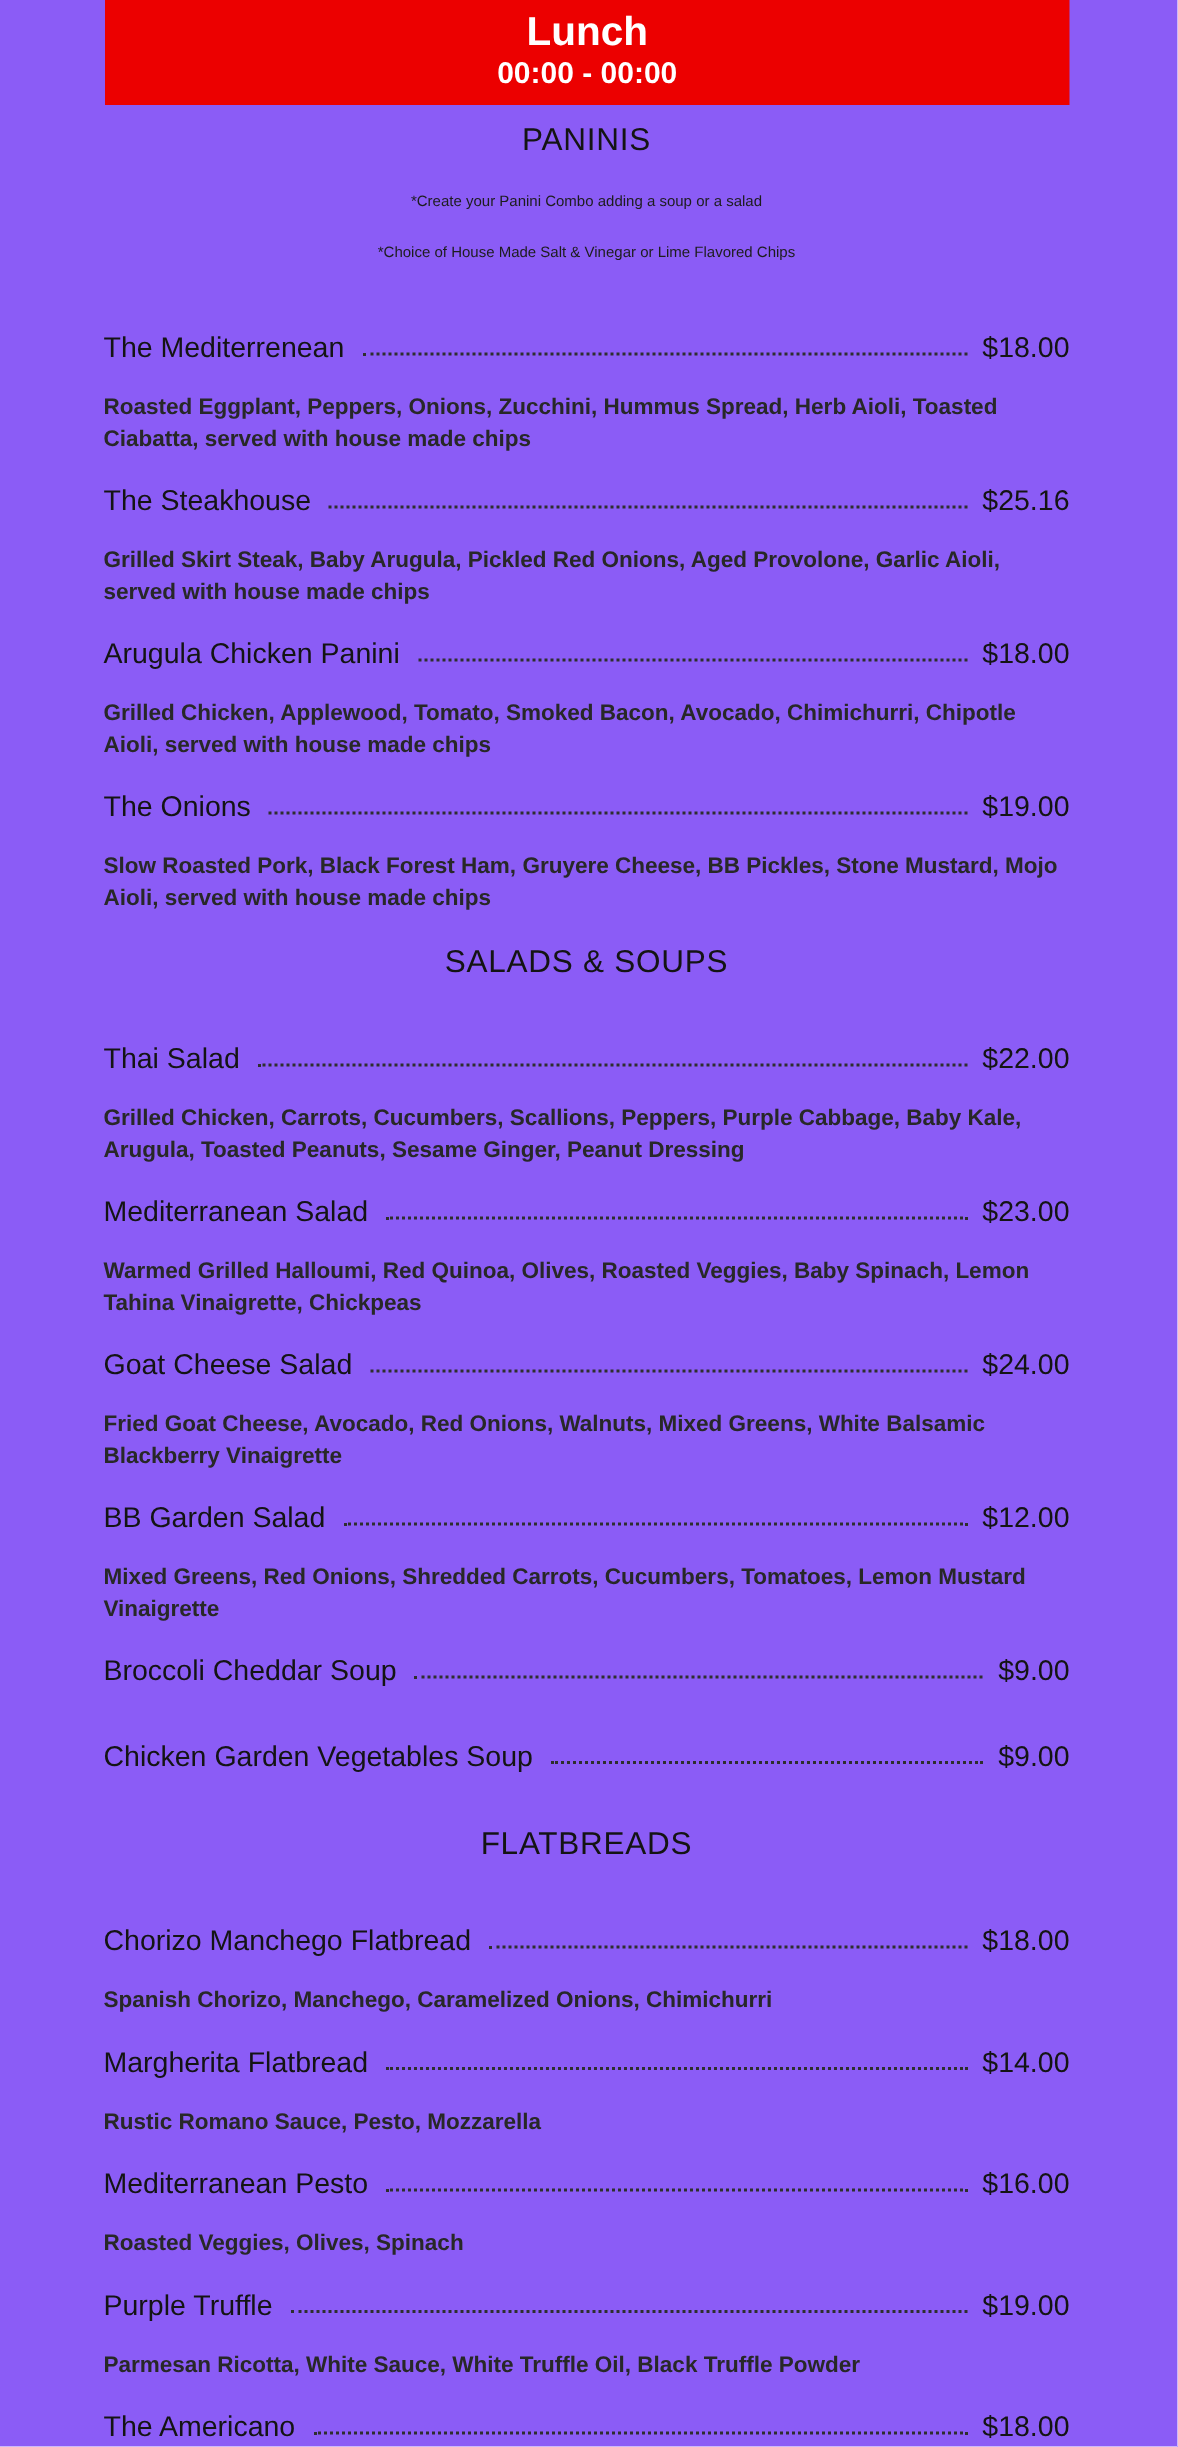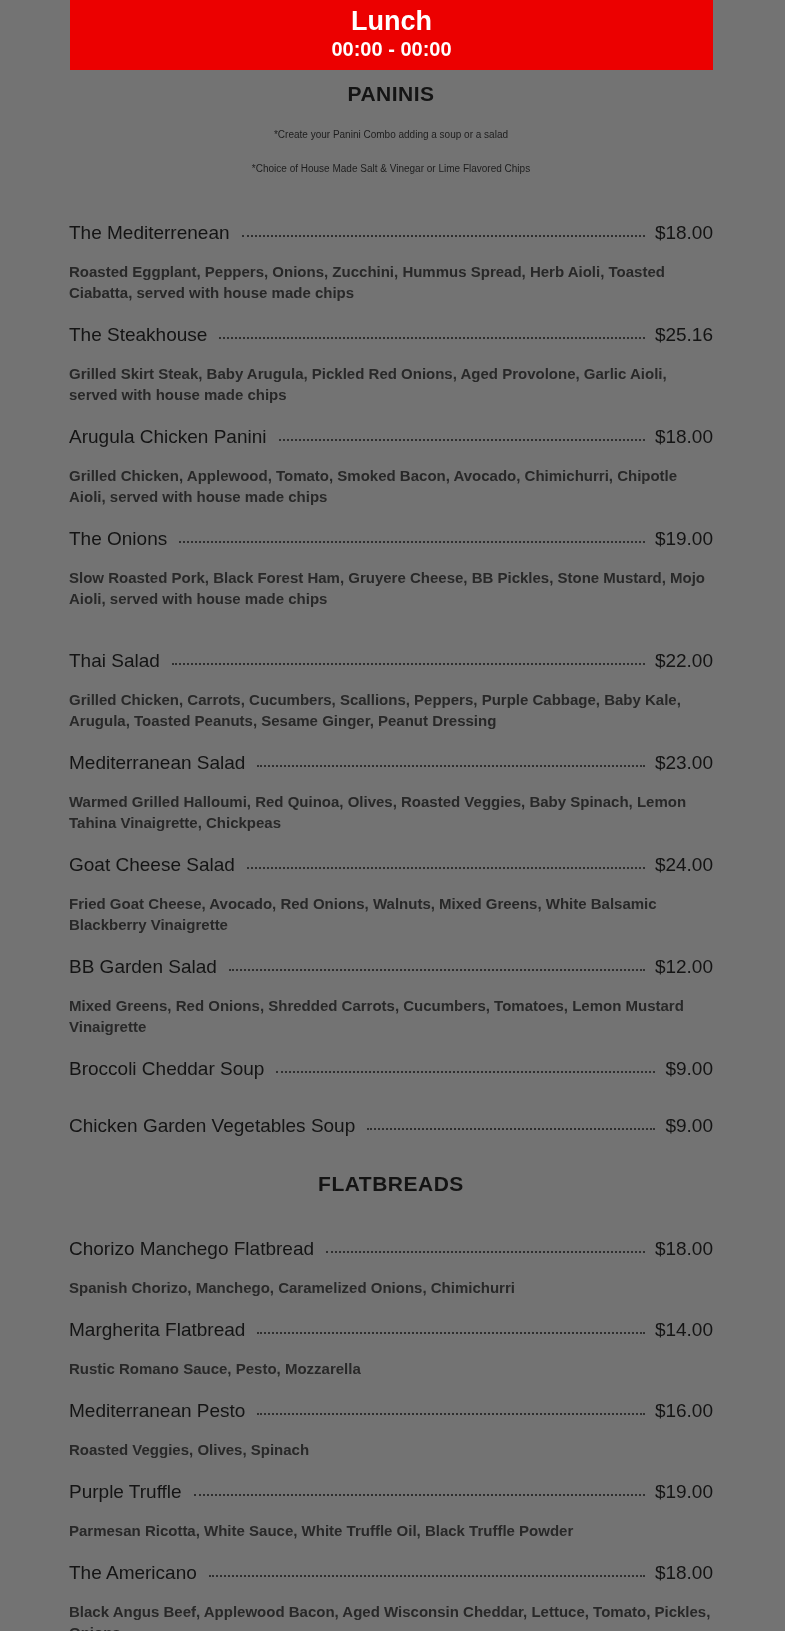--- a/index.html
+++ b/index.html
@@ -1,21 +1,21 @@
 <!DOCTYPE html>
 <html><head>
 <meta charset="utf-8">
 <style>
   html,body { margin:0; padding:0; background:#ffffff; }
   .page {
     position: relative;
     width: 785px;
     height: 1631px;
     overflow: hidden;
-    background: #737373;
+    background: #8b5cf6;
     font-family: "Liberation Sans", sans-serif;
     color: #141414;
   }
   .banner {
     margin-left: 70px;
     width: 643px;
     height: 70px;
     background: #ec0000;
     color: #ffffff;
     text-align: center;
@@ -32,21 +32,21 @@
     font-weight: 700;
     line-height: 25px;
   }
   .content {
     padding: 0 72px 0 69px;
   }
   .section-heading {
     margin: 11px 0 0 0;
     text-align: center;
     font-size: 21px;
-    font-weight: 700;
+    font-weight: 400;
     line-height: 26px;
     letter-spacing: 0.5px;
     color: #141414;
   }
   .section-notes { margin-top: 16px; }
   .section-note {
     text-align: center;
     font-size: 10px;
     line-height: 24px;
     color: #1d1d1d;
@@ -122,20 +122,21 @@
     <div class="item-row">
       <span class="item-name">The Onions</span>
       <span class="leader"></span>
       <span class="item-price">$19.00</span>
     </div>
     <p class="item-desc">Slow Roasted Pork, Black Forest Ham, Gruyere Cheese, BB Pickles, Stone Mustard, Mojo Aioli, served with house made chips</p>
   </div>
         </div>
   </section>
       <section class="section">
+    <h2 class="section-heading">SALADS &amp; SOUPS</h2>
 
     <div class="section-items">
           <div class="item">
     <div class="item-row">
       <span class="item-name">Thai Salad</span>
       <span class="leader"></span>
       <span class="item-price">$22.00</span>
     </div>
     <p class="item-desc">Grilled Chicken, Carrots, Cucumbers, Scallions, Peppers, Purple Cabbage, Baby Kale, Arugula, Toasted Peanuts, Sesame Ginger, Peanut Dressing</p>
   </div>

